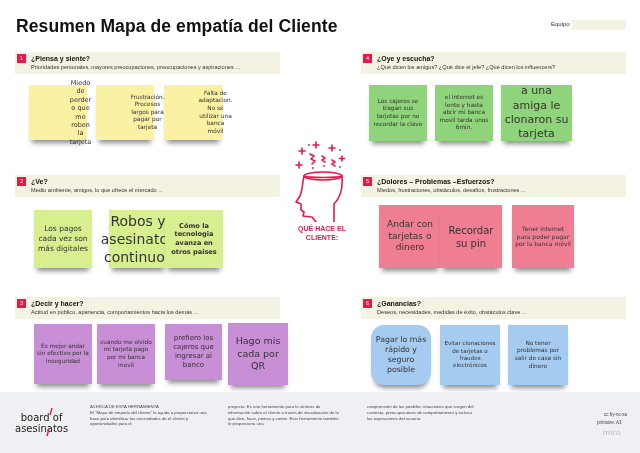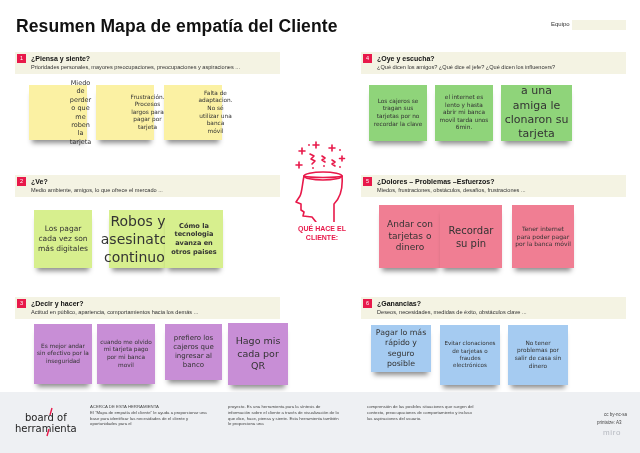--- a/index.html
+++ b/index.html
@@ -96,21 +96,21 @@
 </div>
 <div class="sticky yellow" style="left:29px; top:85px; width:58px; height:55px; font-size:6.5px;">Miedo de perder o que me roben la tarjeta</div>
 <div class="sticky yellow" style="left:96px; top:85px; width:58px; height:55px; font-size:5.8px;">Frustración. Procesos largos para pagar por tarjeta</div>
 <div class="sticky yellow" style="left:164px; top:85px; width:58px; height:55px; font-size:5.8px;">Falta de adaptacion. No sé utilizar una banca móvil</div>
 
 <div class="section-header" style="left:15px; top:175px; width:265px;">
   <div class="section-num">2</div>
   <div class="section-title">¿Ve?</div>
   <div class="section-sub">Medio ambiente, amigos, lo que ofrece el mercado ...</div>
 </div>
-<div class="sticky lime" style="left:34px; top:210px; width:58px; height:58px; font-size:7.5px;">Los pagar cada vez son más digitales</div>
+<div class="sticky lime" style="left:34px; top:210px; width:58px; height:58px; font-size:7.5px;">Los pagos cada vez son más digitales</div>
 <div class="sticky lime" style="left:109px; top:210px; width:58px; height:58px; font-size:14px;text-align:center;">Robos y asesinatos continuos</div>
 <div class="sticky lime" style="left:165px; top:210px; width:58px; height:58px; font-size:6.6px;font-weight:bold;">Cómo la tecnologia avanza en otros paises</div>
 
 <div class="section-header" style="left:15px; top:297px; width:265px;">
   <div class="section-num">3</div>
   <div class="section-title">¿Decir y hacer?</div>
   <div class="section-sub">Actitud en público, apariencia, comportamientos hacia los demás ...</div>
 </div>
 <div class="sticky purple" style="left:34px; top:324px; width:58px; height:60px; font-size:5.8px;">Es mejor andar sin efectivo por la inseguridad</div>
 <div class="sticky purple" style="left:97px; top:324px; width:58px; height:60px; font-size:5.8px;">cuando me olvido mi tarjeta pago por mi banca movil</div>
@@ -133,21 +133,21 @@
 </div>
 <div class="sticky pink" style="left:379px; top:205px; width:62px; height:63px; font-size:9px;">Andar con tarjetas o dinero</div>
 <div class="sticky pink" style="left:440px; top:205px; width:62px; height:63px; font-size:10px;">Recordar su pin</div>
 <div class="sticky pink" style="left:512px; top:205px; width:62px; height:63px; font-size:6px;">Tener internet para poder pagar por la banca móvil</div>
 
 <div class="section-header" style="left:361px; top:297px; width:265px;">
   <div class="section-num">6</div>
   <div class="section-title">¿Ganancias?</div>
   <div class="section-sub">Deseos, necesidades, medidas de éxito, obstáculos clave ...</div>
 </div>
-<div class="sticky blue" style="left:371px; top:325px; width:60px; height:47px; font-size:7.8px;">Pagar lo más rápido y seguro posible</div>
+<div class="sticky blue" style="left:371px; top:325px; width:60px; height:60px; font-size:7.8px;border-radius:13px;">Pagar lo más rápido y seguro posible</div>
 <div class="sticky blue" style="left:440px; top:325px; width:60px; height:60px; font-size:5.6px;">Evitar clonaciones de tarjetas o fraudes electrónicos</div>
 <div class="sticky blue" style="left:508px; top:325px; width:60px; height:60px; font-size:5.8px;">No tener problemas por salir de casa sin dinero</div>
 
 <svg class="head-icon" width="66" height="82" viewBox="0 0 66 82">
   <g stroke="#e8194a" stroke-width="1.6" fill="none" stroke-linecap="round" stroke-linejoin="round">
 
     <path d="M12 8 v6 M9 11 h6"></path>
     <path d="M26 2 v6 M23 5 h6"></path>
     <path d="M42 5 v6 M39 8 h6"></path>
     <path d="M9 22 v6 M6 25 h6"></path>
@@ -170,21 +170,21 @@
   </g>
 </svg>
 <div class="center-label">
   <div>QUÉ HACE EL</div>
   <div>CLIENTE:</div>
 </div>
 
 <div class="footer"></div>
 <div class="footer-logo">
   <div>board of</div>
-  <div>herramienta</div>
+  <div>asesinatos</div>
 </div>
 <svg class="footer-slash" width="8" height="30" viewBox="0 0 8 30">
   <path d="M6 1 L4 8 M3 22 L1 29" stroke="#e8194a" stroke-width="1.4" fill="none"></path>
 </svg>
 <div class="footer-text" style="left:90px; top:404px; width:118px;">
   <div>ACERCA DE ESTA HERRAMIENTA</div>
   <div>El "Mapa de empatía del cliente" le ayuda a proporcionar una base para identificar las necesidades de el cliente y oportunidades para el</div>
 </div>
 <div class="footer-text" style="left:228px; top:404px; width:112px;">proyecto. Es una herramienta para la síntesis de información sobre el cliente a través de visualización de lo que dice, hace, piensa y siente. Esta herramienta también le proporciona una</div>
 <div class="footer-text" style="left:367px; top:404px; width:108px;">comprensión de las posibles situaciones que surgen del contexto, preocupaciones de comportamiento y incluso las aspiraciones del usuario.</div>

